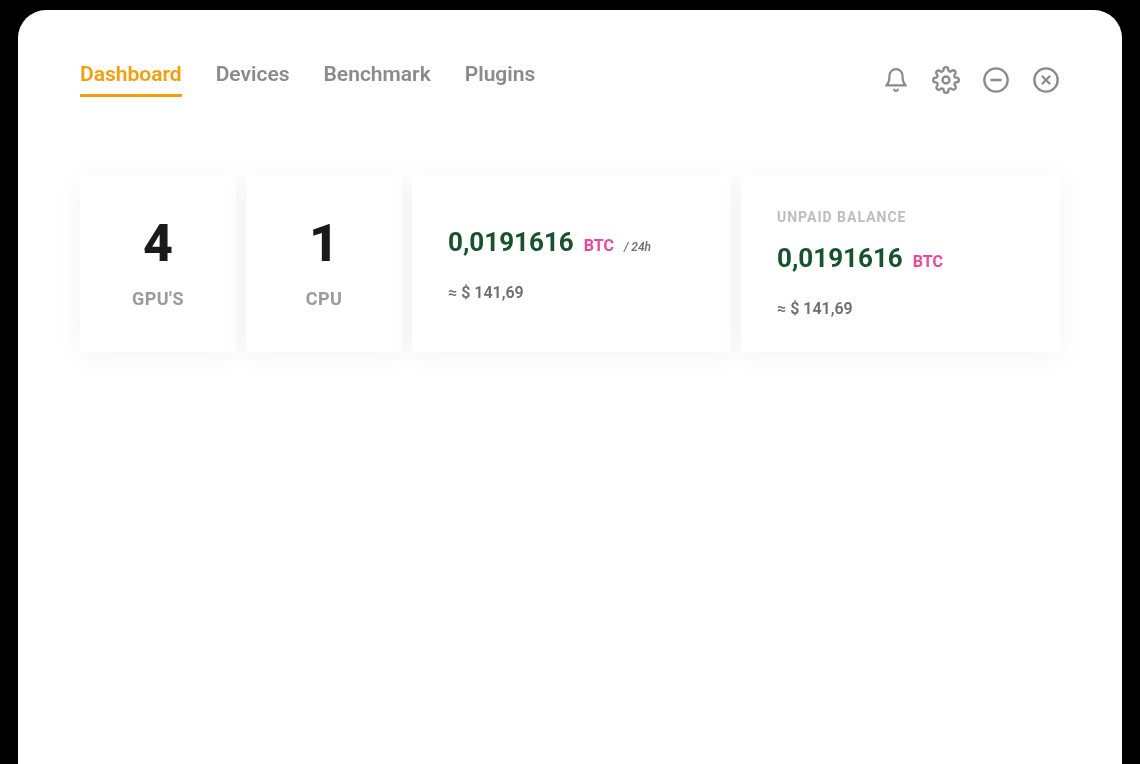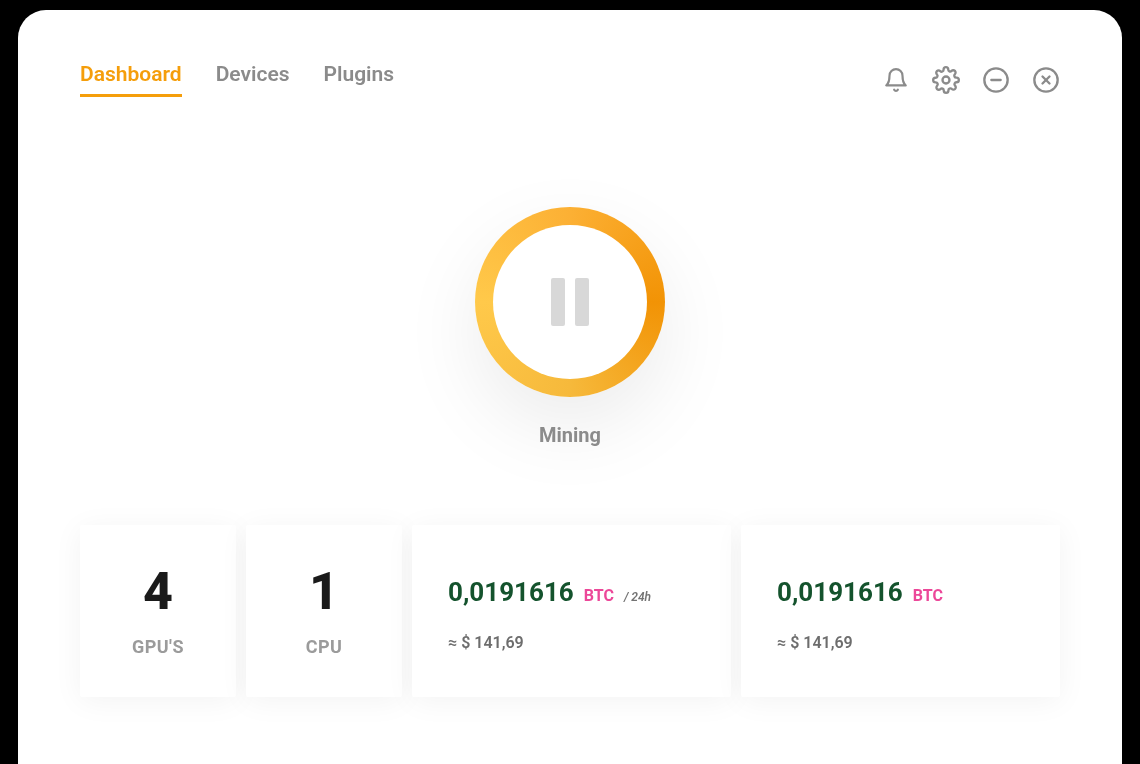--- a/index.html
+++ b/index.html
@@ -176,20 +176,21 @@
 </head>
 <body>
 
 <div class="window">
   <div class="inner">
 
     <div class="topbar">
       <div class="tabs">
         <div class="tab active">Dashboard</div>
         <div class="tab">Devices</div>
+        <div class="tab">Benchmark</div>
         <div class="tab">Plugins</div>
       </div>
       <div class="controls">
         <div class="ctrl-icon">
           <svg width="26" height="26" viewBox="0 0 24 24" fill="none" stroke="#8b8b8b" stroke-width="2" stroke-linecap="round" stroke-linejoin="round">
               <path d="M18 8a6 6 0 0 0-12 0c0 7-3 9-3 9h18s-3-2-3-9"></path>
               <path d="M13.73 21a2 2 0 0 1-3.46 0"></path>
             </svg>
         </div>
         <div class="ctrl-icon">
@@ -207,31 +208,20 @@
         <div class="ctrl-icon">
           <svg width="28" height="28" viewBox="0 0 24 24" fill="none" stroke="#8b8b8b" stroke-width="2" stroke-linecap="round" stroke-linejoin="round">
               <circle cx="12" cy="12" r="10"></circle>
               <line x1="15" y1="9" x2="9" y2="15"></line>
               <line x1="9" y1="9" x2="15" y2="15"></line>
             </svg>
         </div>
       </div>
     </div>
 
-    <div class="hero">
-      <div class="ring">
-        <div class="ring-inner">
-          <div class="pause-bars">
-            <div class="pause-bar"></div>
-            <div class="pause-bar"></div>
-          </div>
-        </div>
-      </div>
-      <div class="status-label">Mining</div>
-    </div>
 
     <div class="cards">
 
       <div class="card small">
         <div class="big-num">4</div>
         <div class="sub">GPU'S</div>
       </div>
 
       <div class="card small">
         <div class="big-num">1</div>
@@ -241,20 +231,21 @@
       <div class="card wide">
         <div class="amount-row">
           <span class="amount">0,0191616</span>
           <span class="unit">BTC</span>
           <span class="per">/ 24h</span>
         </div>
         <div class="approx">≈ $ 141,69</div>
       </div>
 
       <div class="card wide">
+        <div class="label">UNPAID BALANCE</div>
         <div class="amount-row">
           <span class="amount">0,0191616</span>
           <span class="unit">BTC</span>
         </div>
         <div class="approx">≈ $ 141,69</div>
       </div>
 
     </div>
 
   </div>

